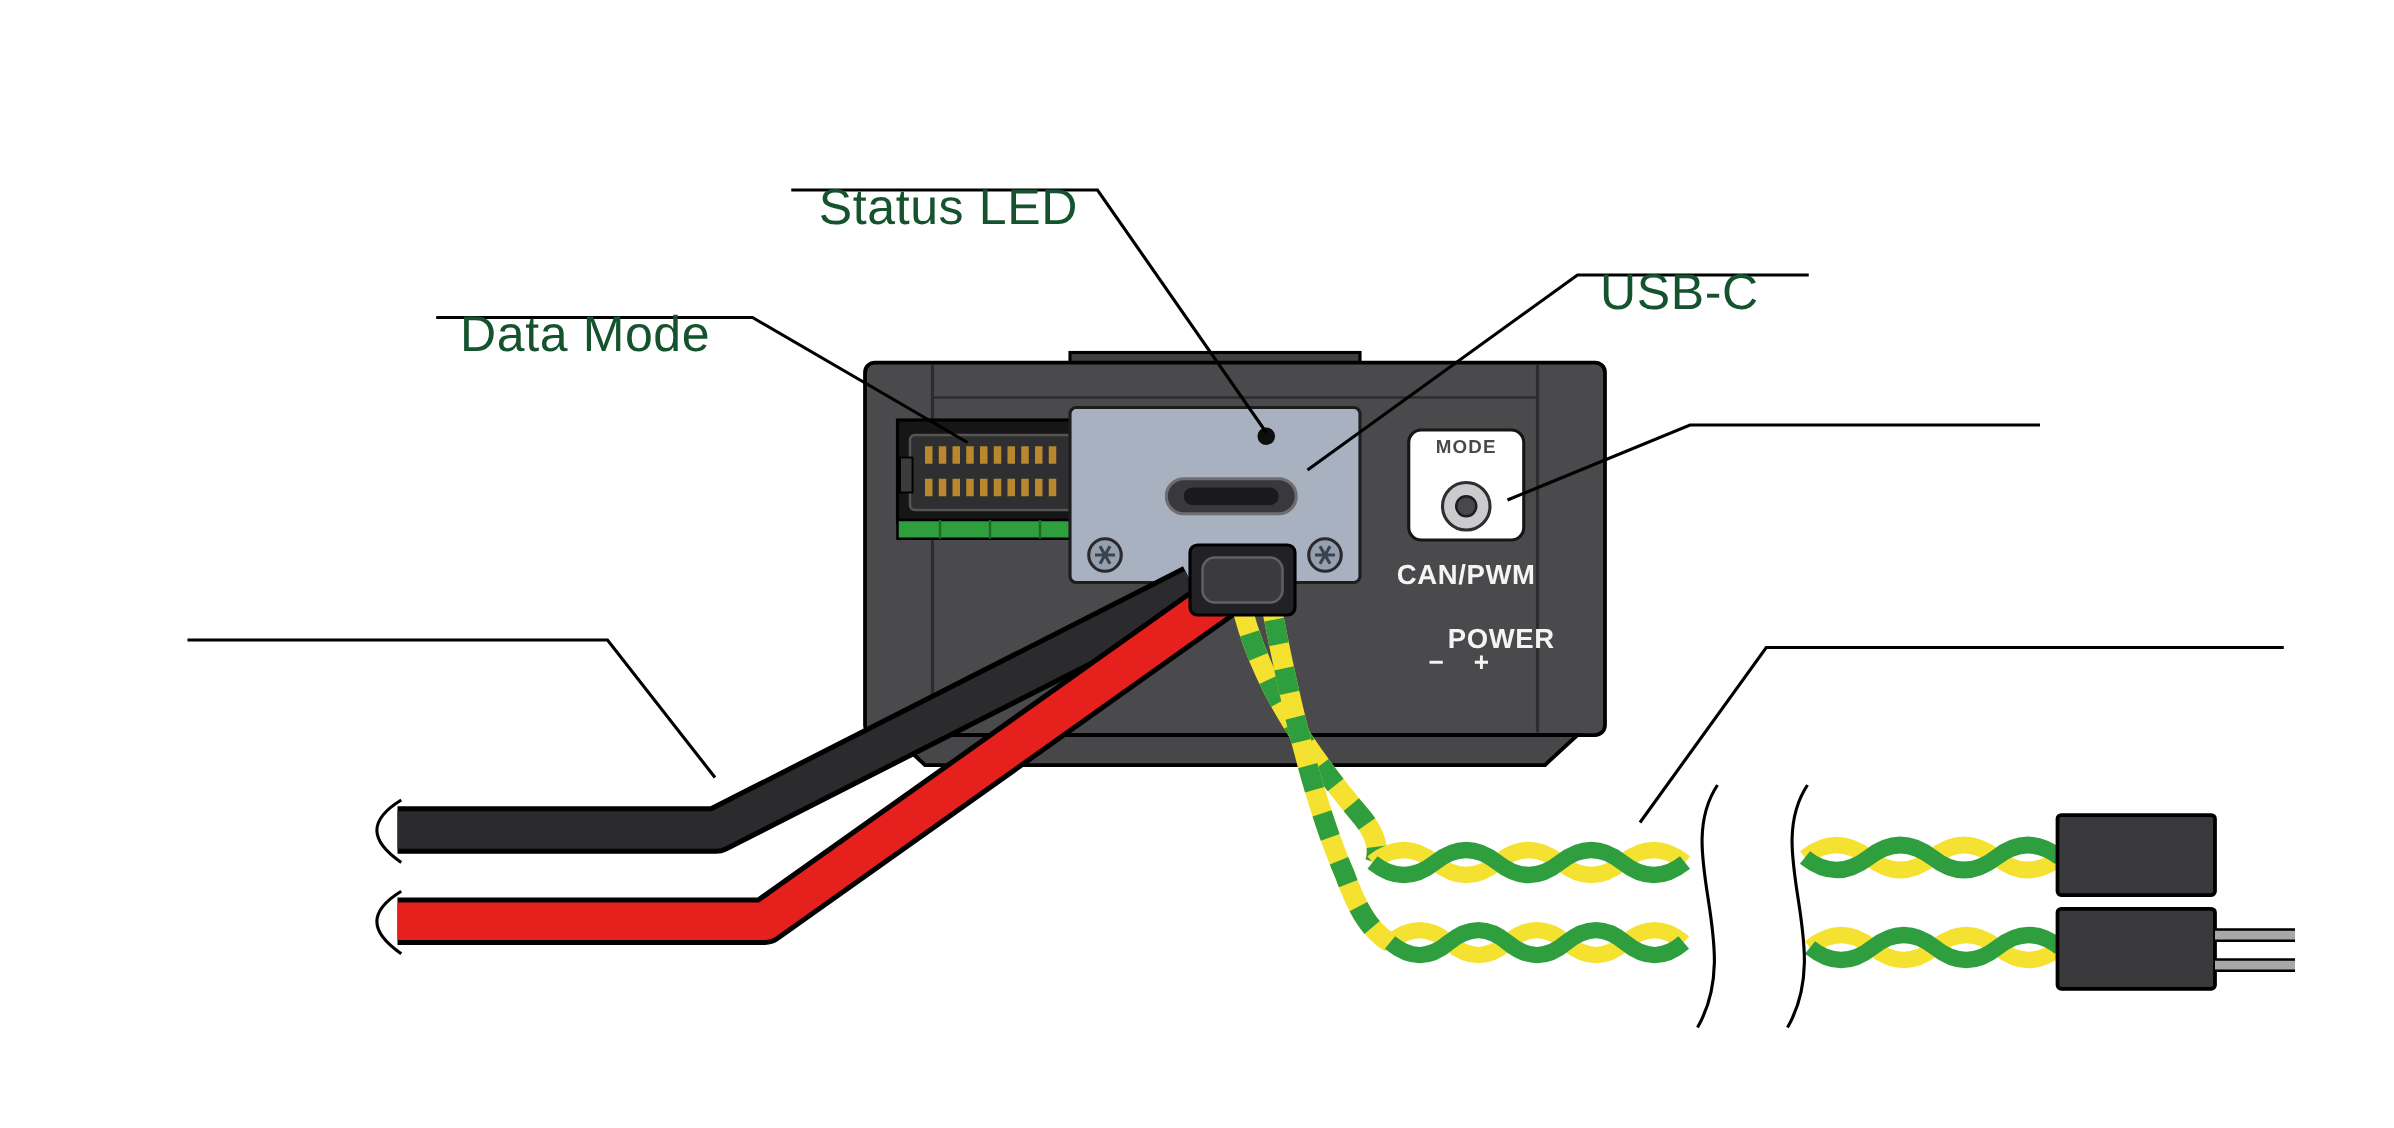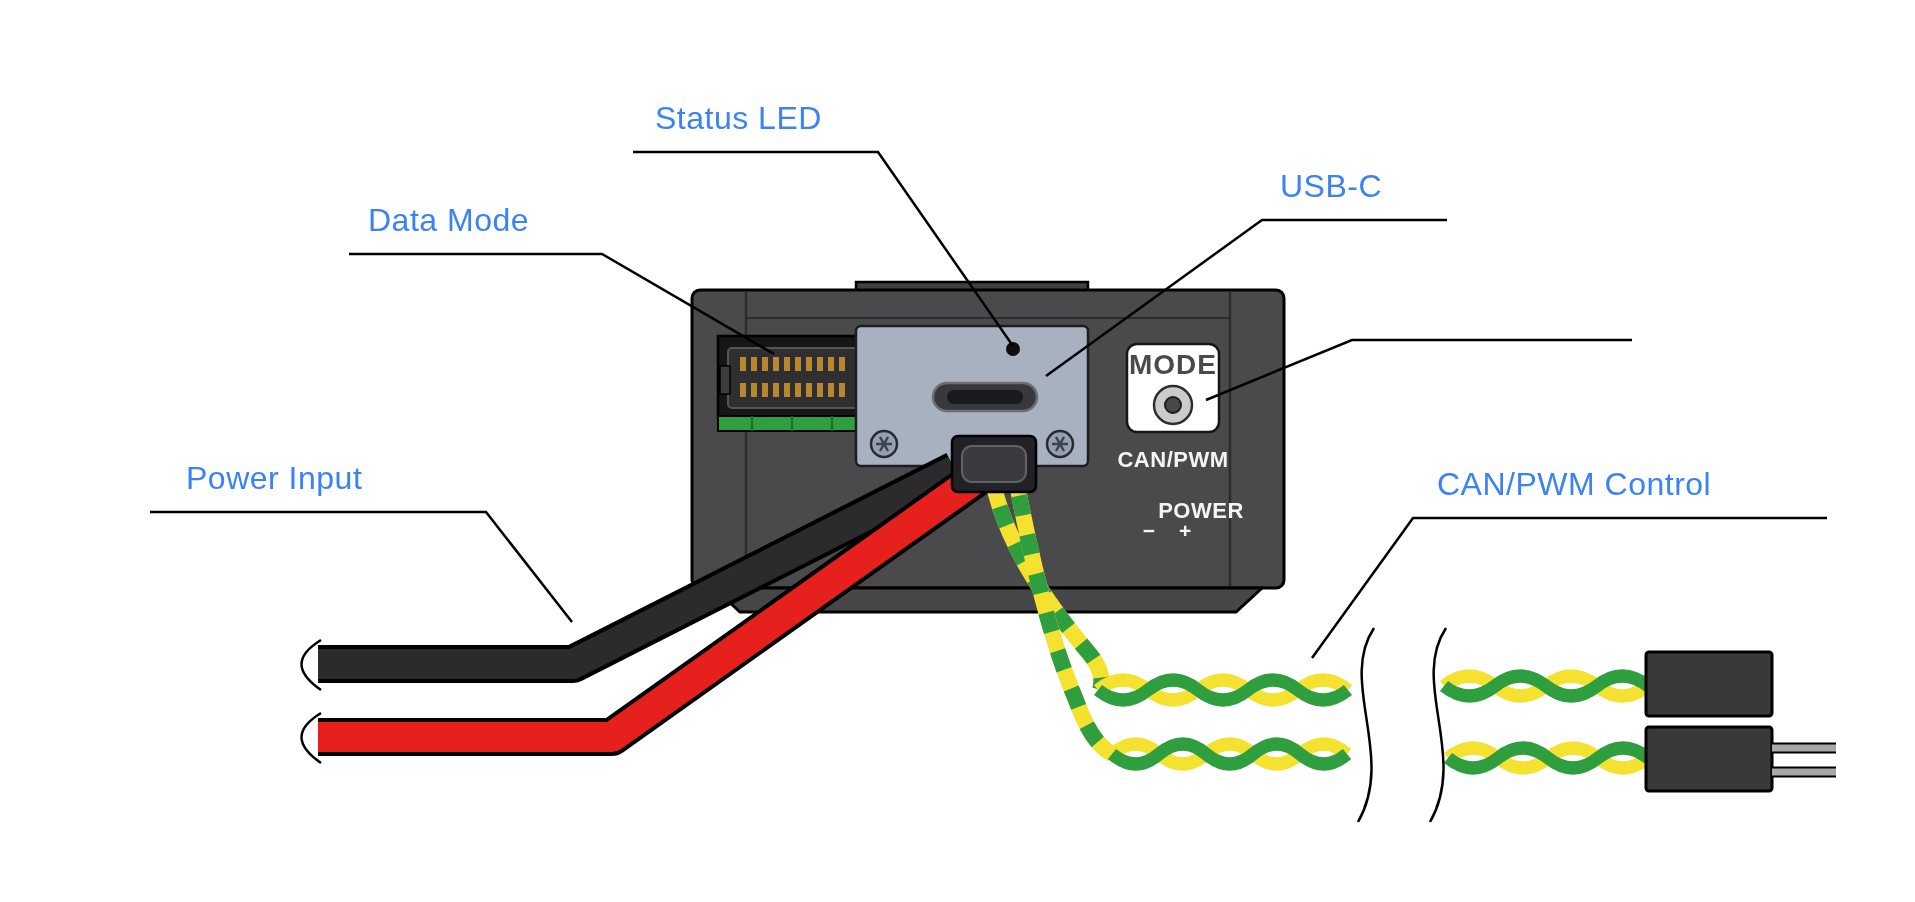--- a/index.html
+++ b/index.html
@@ -7,32 +7,33 @@
   .stage {
     position: relative;
     width: 1915px;
     height: 902px;
     background: #ffffff;
     overflow: hidden;
   }
   .stage svg { position: absolute; left: 0; top: 0; }
   .callout {
     position: absolute;
-    font-size: 32px;
-    color: #3b82f6;
+    font-size: 40px;
+    color: #14532d;
     white-space: nowrap;
     letter-spacing: 0.5px;
+    margin-top: 44px;
   }
   .marking {
     position: absolute;
     transform: translateX(-50%);
     font-weight: bold;
     white-space: nowrap;
   }
-  .marking.mode   { font-size: 28px; color: #4a4a4a; letter-spacing: 1px; }
+  .marking.mode   { font-size: 15px; color: #4a4a4a; letter-spacing: 1px; }
   .marking.light  { font-size: 22px; color: #f4f4f4; letter-spacing: 0.5px; }
   .marking.polarity { font-size: 21px; color: #f4f4f4; word-spacing: 18px; }
 </style>
 </head>
 <body>
 
 <div class="stage">
 
   <svg width="1915" height="902" viewBox="0 0 1915 902">
 
@@ -151,21 +152,19 @@
       <path d="M 349 254 H 602 L 774 354"></path>
       <path d="M 1632 340 H 1352 L 1206 400"></path>
       <path d="M 150 512 H 486 L 572 622"></path>
       <path d="M 1827 518 H 1413 L 1312 658"></path>
     </g>
   </svg>
 
   <div class="callout" style="left:655px;  top:100px">Status LED</div>
   <div class="callout" style="left:1280px; top:168px">USB-C</div>
   <div class="callout" style="left:368px;  top:202px">Data Mode</div>
-  <div class="callout" style="left:186px;  top:460px">Power Input</div>
-  <div class="callout" style="left:1437px; top:466px">CAN/PWM Control</div>
 
   <div class="marking mode" style="left:1173px; top:349px">MODE</div>
   <div class="marking light" style="left:1173px; top:447px">CAN/PWM</div>
   <div class="marking light" style="left:1201px; top:498px">POWER</div>
   <div class="marking polarity" style="left:1167px; top:519px">− +</div>
 
 </div>
 
 </body></html>

